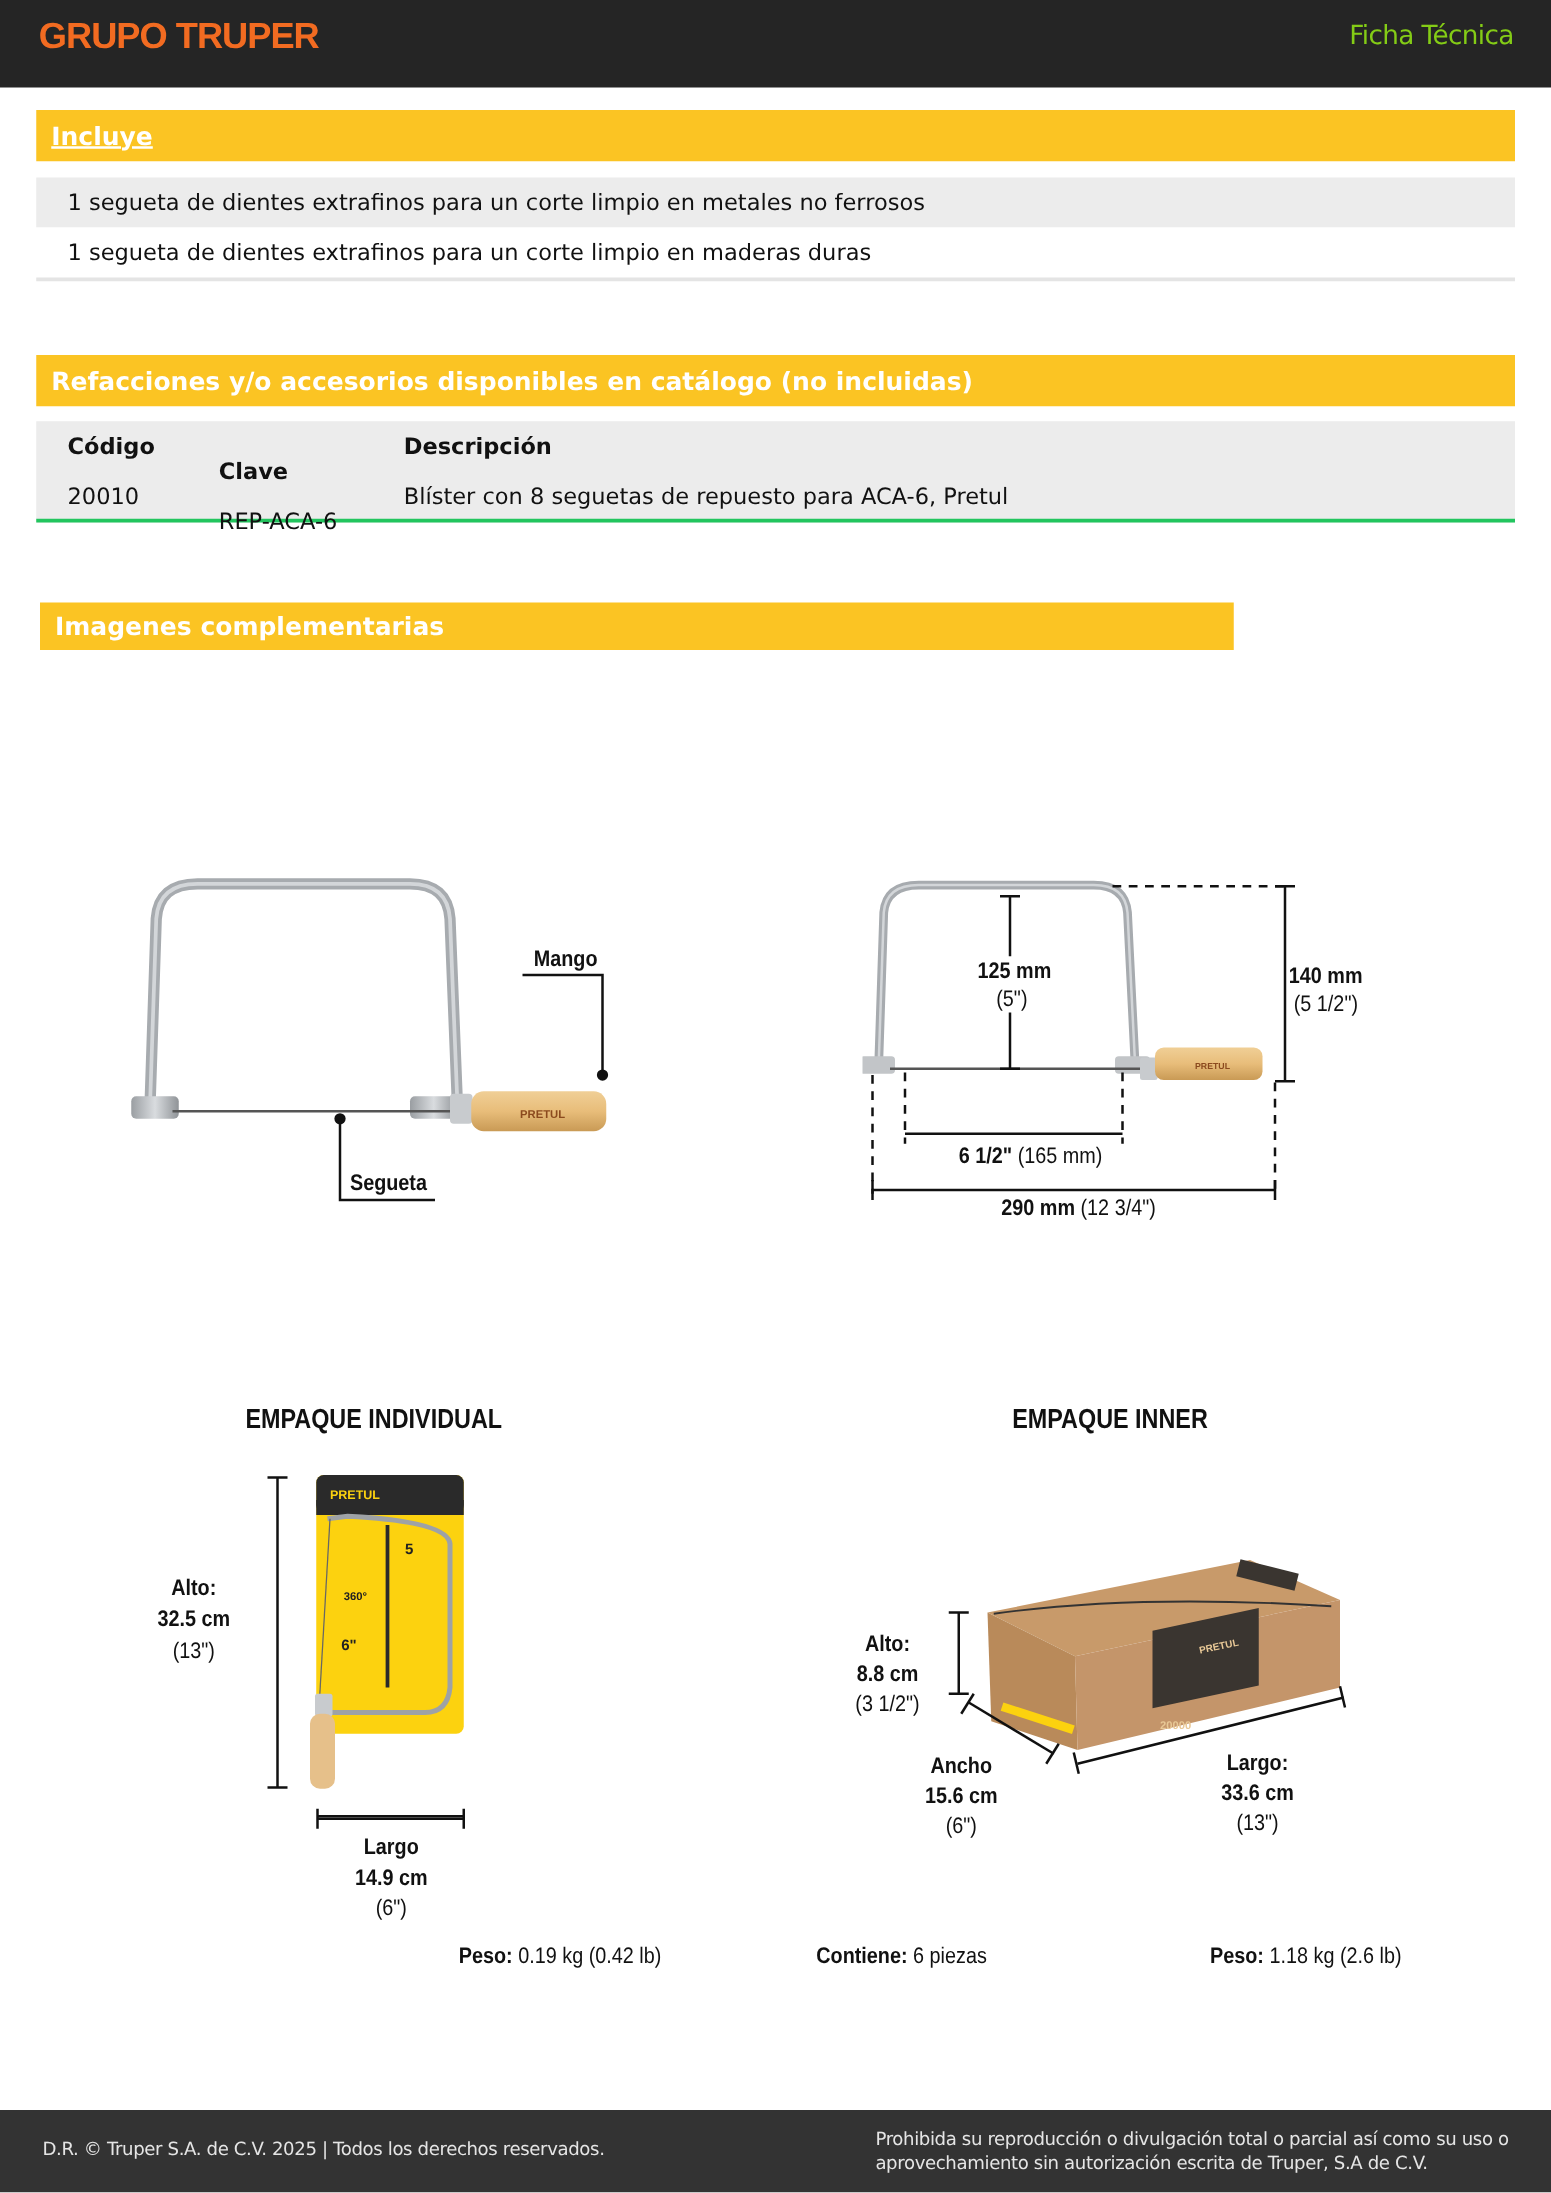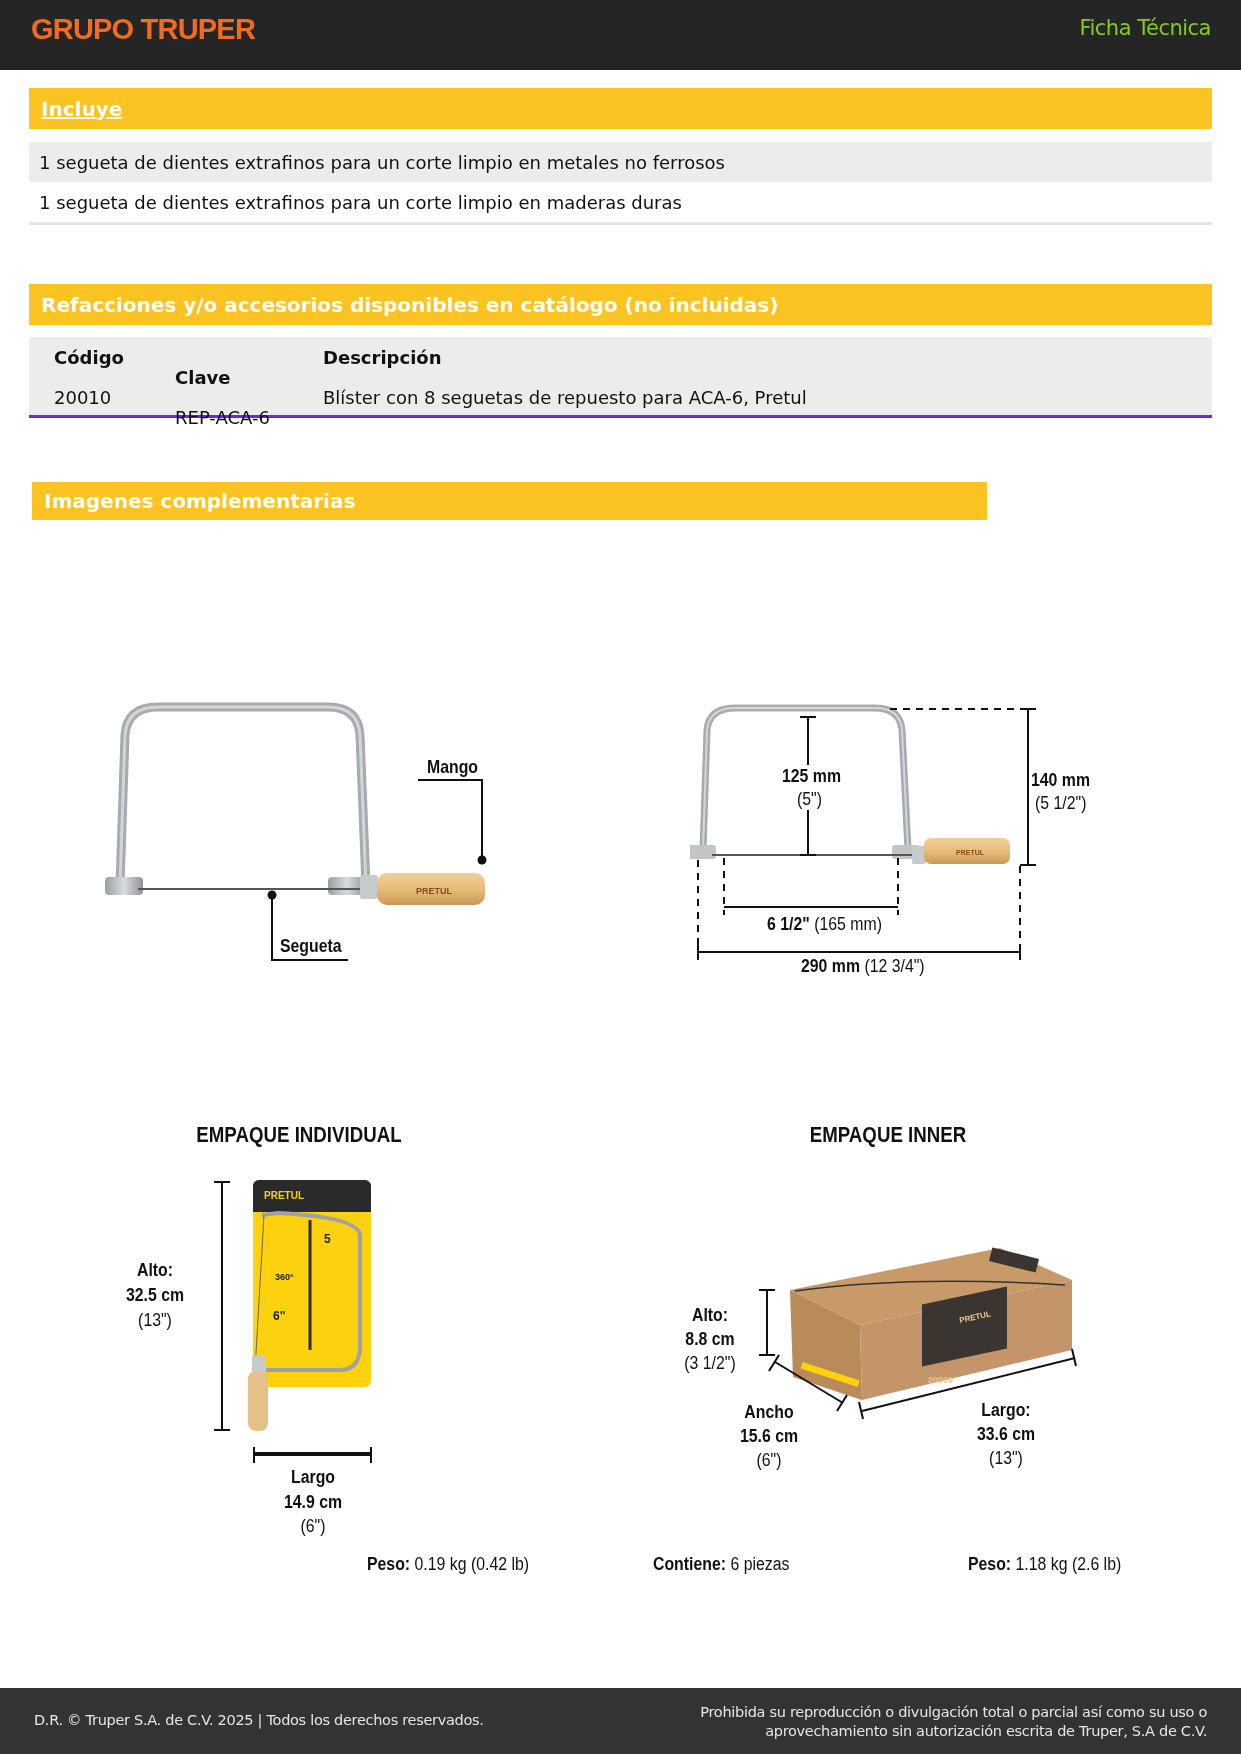--- a/index.html
+++ b/index.html
@@ -8,41 +8,41 @@
 
   .topbar { position: absolute; left: 0; top: 0; width: 1241px; height: 70px; background: #252525; }
   .logo { position: absolute; left: 31px; top: 15px; font-family: "Liberation Sans", sans-serif; font-weight: 700; font-size: 29px; letter-spacing: -0.8px; color: #f26b21; line-height: 1; }
   .doc-type { position: absolute; right: 30px; top: 16px; font-family: "DejaVu Sans", sans-serif; font-size: 21px; color: #84cc16; letter-spacing: -0.5px; }
 
   .section-header { position: absolute; left: 29px; width: 1183px; background: #fbc423; color: #ffffff; font-weight: 700; font-size: 20px; padding-left: 12px; display: flex; align-items: center; }
   .sh-incluye { top: 88px; height: 41px; text-decoration: underline; }
   .sh-refacciones { top: 284px; height: 41px; }
   .sh-imagenes { top: 482px; height: 38px; left: 32px; width: 955px; }
 
-  .incl-row { position: absolute; left: 29px; width: 1183px; height: 40px; font-size: 18px; display: flex; align-items: center; padding-left: 10px; }
+  .incl-row { position: absolute; left: 29px; width: 1183px; height: 40px; font-size: 18px; display: flex; align-items: center; padding-left: 25px; }
   .incl-row.r0 { top: 142px; background: #ececec; }
   .incl-row.r1 { top: 182px; background: #ffffff; }
   .incl-bottom { position: absolute; left: 29px; top: 222px; width: 1183px; height: 3px; background: #e4e4e4; }
 
-  .ref-table { position: absolute; left: 29px; top: 337px; width: 1183px; height: 81px; background: #ececec; border-bottom: 3px solid #6d28d9; }
+  .ref-table { position: absolute; left: 29px; top: 337px; width: 1183px; height: 81px; background: #ececec; border-bottom: 3px solid #22c55e; }
   .ref-cell { position: absolute; font-size: 18px; }
   .ref-head { top: 10px; font-weight: 700; }
   .ref-val { top: 50px; }
   .c0 { left: 25px; } .c1 { left: 146px; margin-top: 20px; } .c2 { left: 294px; }
 
   .fig { position: absolute; }
   .lbl { position: absolute; font-family: "Liberation Sans", sans-serif; font-size: 18px; color: #111; white-space: nowrap; transform: scaleX(0.88); transform-origin: left top; }
   .lbl b { font-weight: 700; }
   .center { text-align: center; transform-origin: center top; }
 
   .pkg-title { position: absolute; font-family: "Liberation Sans", sans-serif; font-weight: 700; font-size: 22px; transform: scaleX(0.85); transform-origin: center top; white-space: nowrap; }
 
   .footer { position: absolute; left: 0; top: 1688px; width: 1241px; height: 66px; background: #333333; color: #e5e5e5; }
   .footer-left { position: absolute; left: 34px; top: 24px; font-size: 14.5px; letter-spacing: -0.3px; }
-  .footer-right { position: absolute; right: 34px; top: 15px; font-size: 14.5px; text-align: right; line-height: 19px; letter-spacing: -0.3px; }
+  .footer-right { position: absolute; right: 34px; top: 15px; font-size: 14.5px; line-height: 19px; letter-spacing: -0.3px; }
 </style>
 </head>
 <body>
 
 <div class="topbar">
   <div class="logo">GRUPO TRUPER</div>
   <div class="doc-type">Ficha Técnica</div>
 </div>
 
 <div class="section-header sh-incluye">

